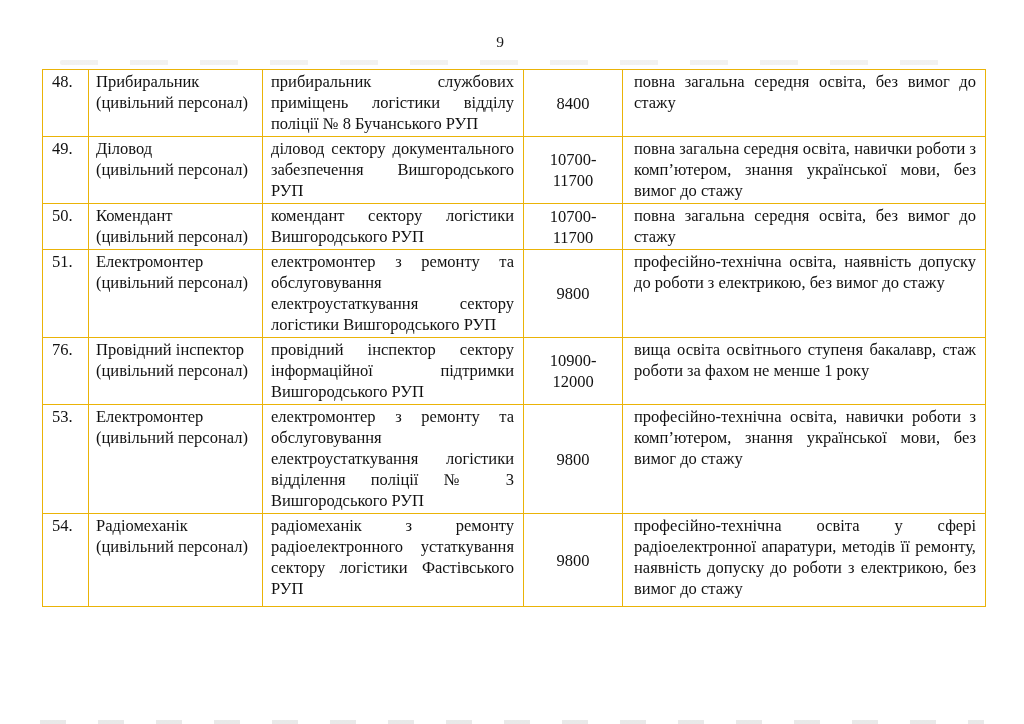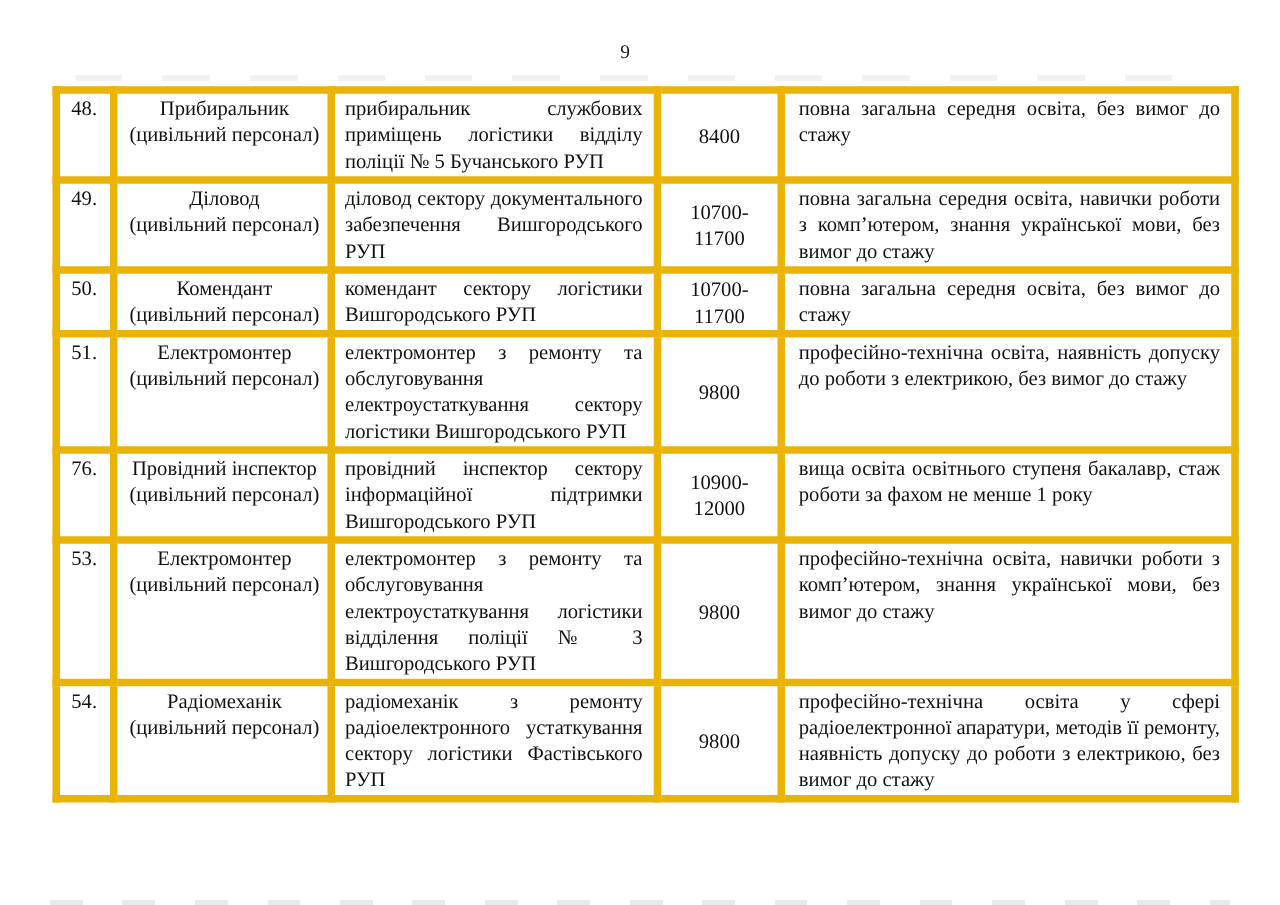--- a/index.html
+++ b/index.html
@@ -40,30 +40,29 @@
     position: absolute;
     left: 42px;
     top: 69px;
     width: 943px;
     border-collapse: collapse;
     table-layout: fixed;
     font-size: 16.5px;
     line-height: 21px;
   }
   .doc-table td {
-    border: 6px solid #eab308;
+    border: 1px solid #eab308;
     vertical-align: top;
     overflow: hidden;
   }
   .c-num {
     padding: 1px 2px 0 9px;
   }
   .c-title {
     padding: 1px 4px 0 7px;
-    text-align: center;
   }
   .c-desc {
     padding: 1px 9px 2px 8px;
     text-align: justify;
     text-align-last: left;
   }
   .c-salary {
     vertical-align: middle !important;
     text-align: center;
     padding: 0 2px;
@@ -111,21 +110,21 @@
     <col style="width:99px">
     <col style="width:363px">
   </colgroup>
   <tbody>
     <tr class="r48">
       <td class="c-num">48.</td>
       <td class="c-title">
         <div>Прибиральник</div>
         <div>(цивільний персонал)</div>
       </td>
-      <td class="c-desc">прибиральник службових приміщень логістики відділу поліції № 5 Бучанського РУП</td>
+      <td class="c-desc">прибиральник службових приміщень логістики відділу поліції № 8 Бучанського РУП</td>
       <td class="c-salary"><span class="salary-text">8400</span></td>
       <td class="c-req">повна загальна середня освіта, без вимог до стажу</td>
     </tr>
     <tr class="r49">
       <td class="c-num">49.</td>
       <td class="c-title">
         <div>Діловод</div>
         <div>(цивільний персонал)</div>
       </td>
       <td class="c-desc">діловод сектору документального забезпечення Вишгородського РУП</td>

